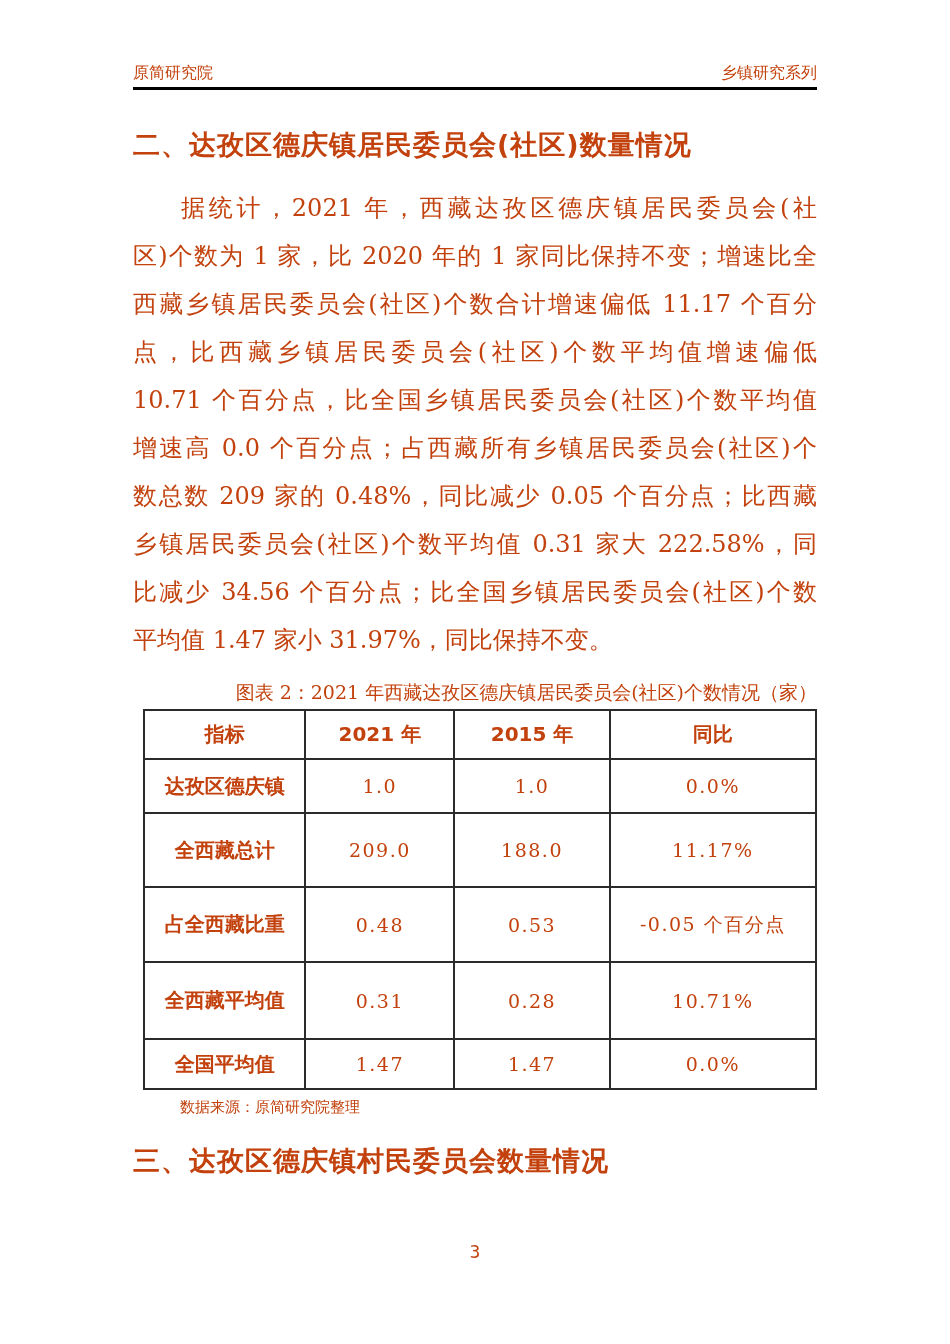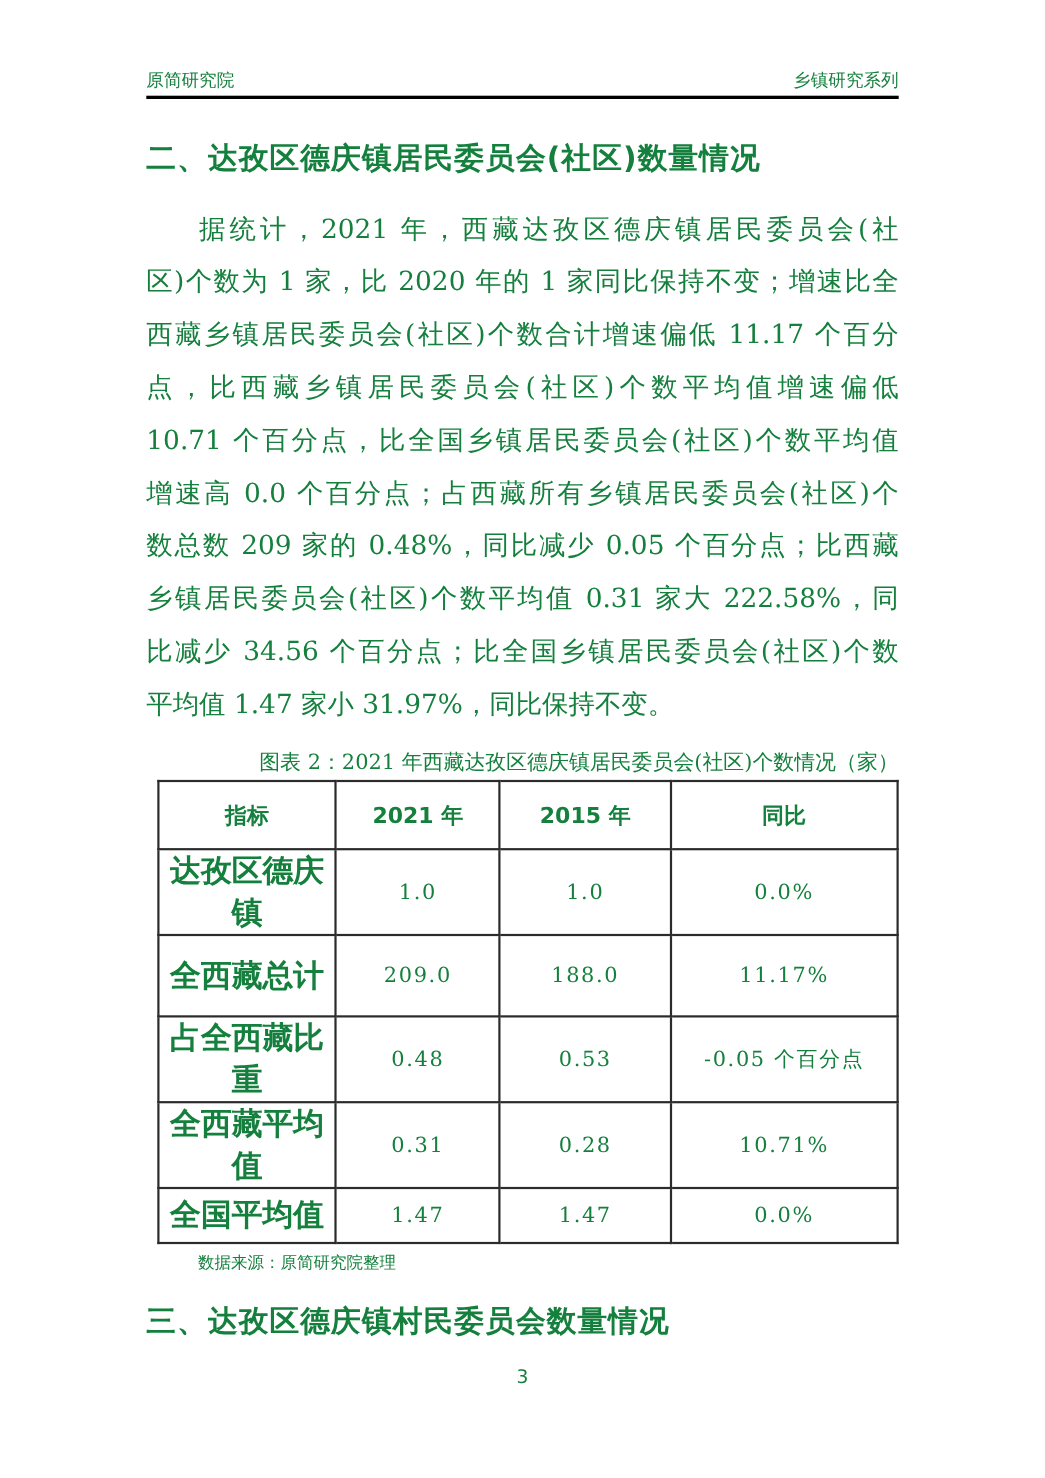--- a/index.html
+++ b/index.html
@@ -2,21 +2,21 @@
 <html><head>
 <meta charset="utf-8">
 <style>
   html, body { margin: 0; padding: 0; background: #e8e8e8; }
   .page {
     position: relative;
     width: 950px;
     height: 1344px;
     margin: 0 auto;
     background: #ffffff;
-    color: #15803d;
+    color: #c2410c;
     font-family: "DejaVu Serif", "Liberation Serif", serif;
     overflow: hidden;
   }
   
   .running-header {
     margin: 0 133px;
     padding-top: 63px;
   }
   .running-header-inner {
     display: flex;
@@ -68,27 +68,27 @@
     overflow: hidden;
   }
   .data-table th {
     font-family: "DejaVu Sans", "Liberation Sans", sans-serif;
     font-weight: 700;
     font-size: 20px;
   }
   .data-table td.rowlabel {
     font-family: "DejaVu Sans", "Liberation Sans", sans-serif;
     font-weight: 700;
-    font-size: 28px;
+    font-size: 20px;
   }
   .data-table td.num {
     font-size: 19px;
     letter-spacing: 1.5px;
   }
-  tr.h-header { height: 62px; }
+  tr.h-header { height: 49px; }
   tr.h-r1 { height: 54px; }
   tr.h-r2 { height: 74px; }
   tr.h-r3 { height: 75px; }
   tr.h-r4 { height: 77px; }
   tr.h-r5 { height: 50px; }
   
   .source-note {
     margin: 8px 133px 0 180px;
     font-size: 15px;
   }

